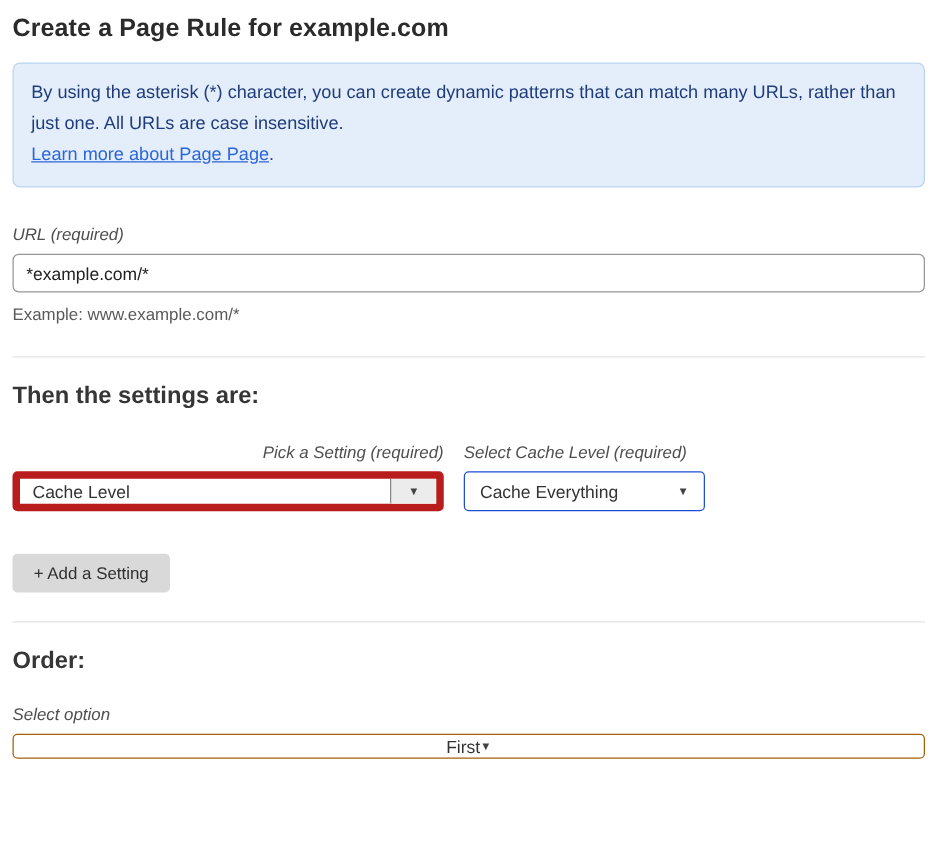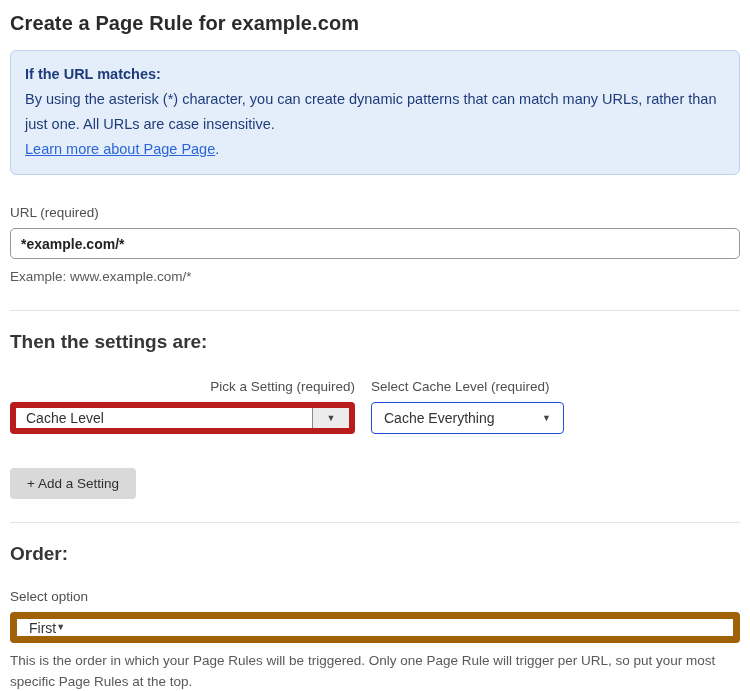--- a/index.html
+++ b/index.html
@@ -27,34 +27,34 @@
     font-size: 14.5px;
     line-height: 25px;
   }
   .info-box .info-heading { font-weight: bold; }
   .info-box a.info-link {
     color: #2b65d9; text-decoration: underline; cursor: pointer;
   }
 
   
   .field-label {
-    font-size: 13.5px; color: #4f4f4f; margin: 0 0 8px 0; display: block;
+    font-size: 13.5px; color: #4f4f4f; margin: 0 0 8px 0; display: block; font-style: italic;
   }
   .helper-text {
     font-size: 13.5px; color: #595959; margin: 7px 0 0 0; line-height: 21px;
   }
 
   
   .url-section { margin-top: 30px; }
   .text-input {
     width: 100%; height: 31px;
     border: 1px solid #979797; border-radius: 5px;
     padding: 0 10px; font-size: 14px; color: #222;
     font-family: "Liberation Sans", "DejaVu Sans", sans-serif;
-    background: #fff; outline: none; font-weight: bold;
+    background: #fff; outline: none;
   }
 
   .divider {
     border: none; border-top: 1px solid #e4e4e4;
     margin: 23px 0 0 0;
   }
 
   .section-heading {
     font-size: 19px; font-weight: bold; color: #363636;
     margin: 20px 0 0 0;
@@ -93,37 +93,36 @@
     margin-top: 34px;
     background: #d9d9d9; border: none; border-radius: 4px;
     padding: 0 17px; height: 31px;
     font-size: 13.5px; color: #2f2f2f; cursor: pointer;
     font-family: "Liberation Sans", "DejaVu Sans", sans-serif;
   }
 
   
   .order-label { margin-top: 24px; }
   .select-wide {
-    display: flex; height: 31px; align-items: center;
-    justify-content: flex-start;
-    border: 7px solid #a16207; border-radius: 4px;
+    display: flex; height: 20px; align-items: center;
+    justify-content: center;
+    border: 1px solid #a16207; border-radius: 4px;
     background: #fff; padding: 0 12px; cursor: pointer;
     font-size: 14px; color: #333; width: 100%;
   }
   .order-helper { max-width: 710px; }
 </style>
 </head>
 <body>
 
 <div class="container">
 
   <h1 class="page-title">Create a Page Rule for example.com</h1>
 
   <div class="info-box">
-    <div class="info-heading">If the URL matches:</div>
     <div><span>By using the asterisk (*) character, you can create dynamic patterns that can match many URLs, rather than just one. All URLs are case insensitive.</span></div>
     <div><a class="info-link">Learn more about Page Page</a><span>.</span></div>
   </div>
 
   <div class="url-section">
     <label class="field-label">URL (required)</label>
     <input class="text-input" type="text" value="*example.com/*" style="">
     <div class="helper-text">Example: www.example.com/*</div>
   </div>
 
@@ -154,19 +153,18 @@
 
   <hr class="divider">
 
   <div class="section-heading">Order:</div>
 
   <label class="field-label order-label">Select option</label>
   <div class="select-wide">
     <span>First</span>
     <span class="arrow-glyph">▼</span>
   </div>
-  <div class="helper-text order-helper">This is the order in which your Page Rules will be triggered. Only one Page Rule will trigger per URL, so put your most specific Page Rules at the top.</div>
 
   
 
   
 
 </div>
 
 </body></html>

